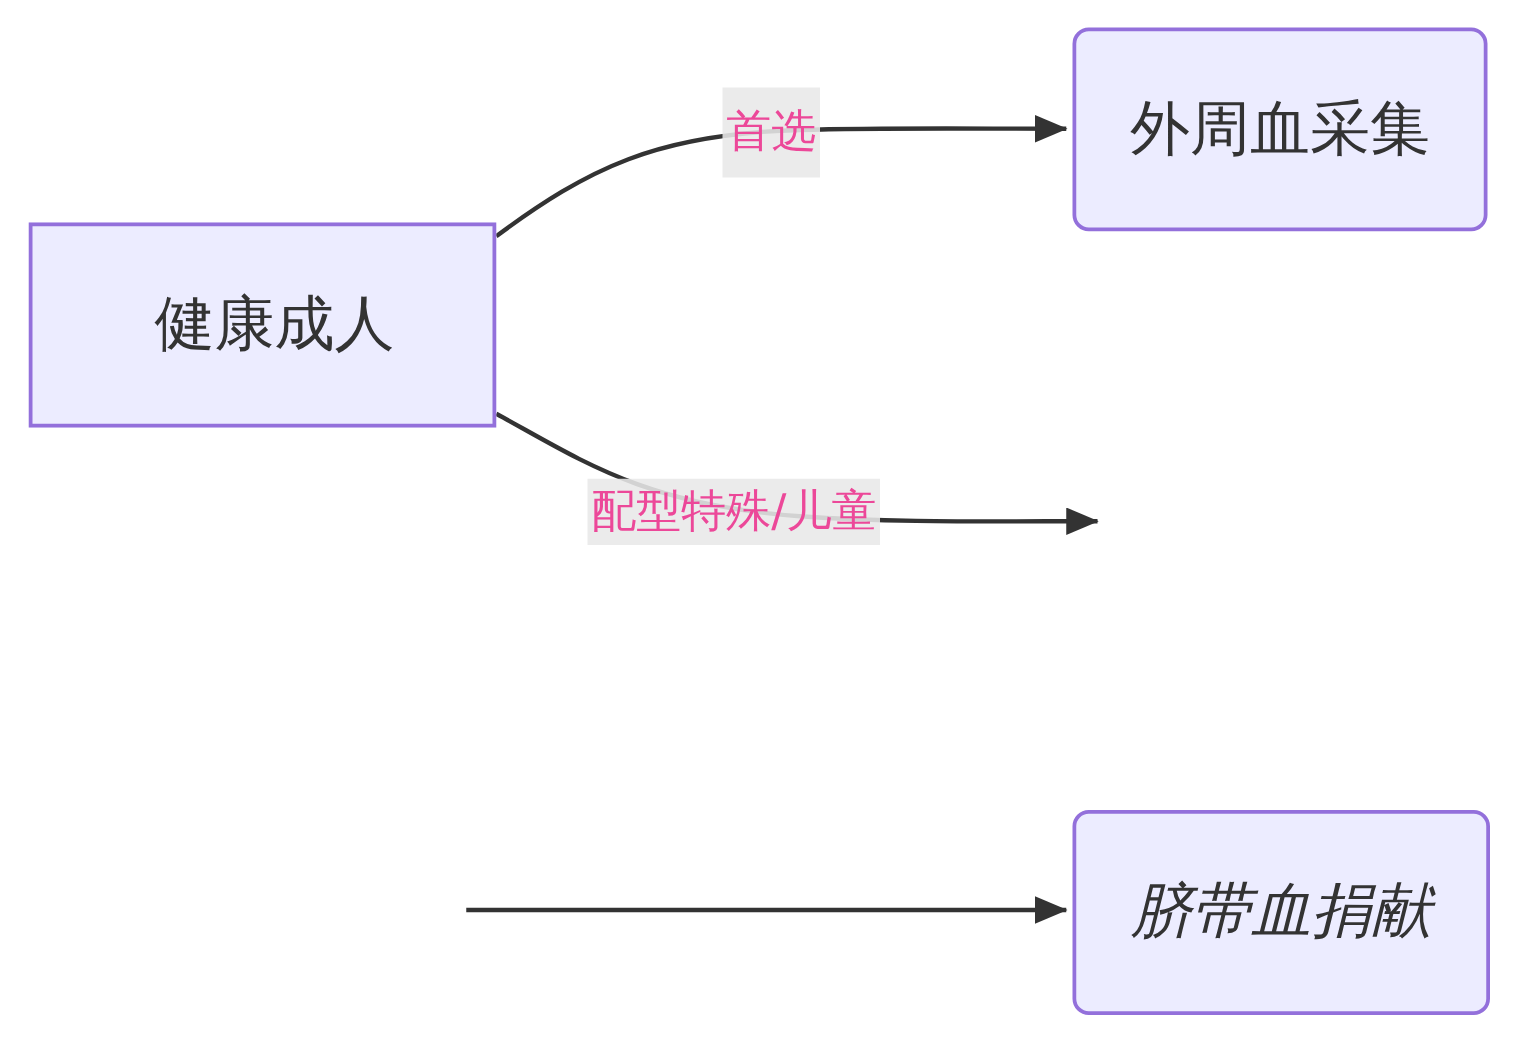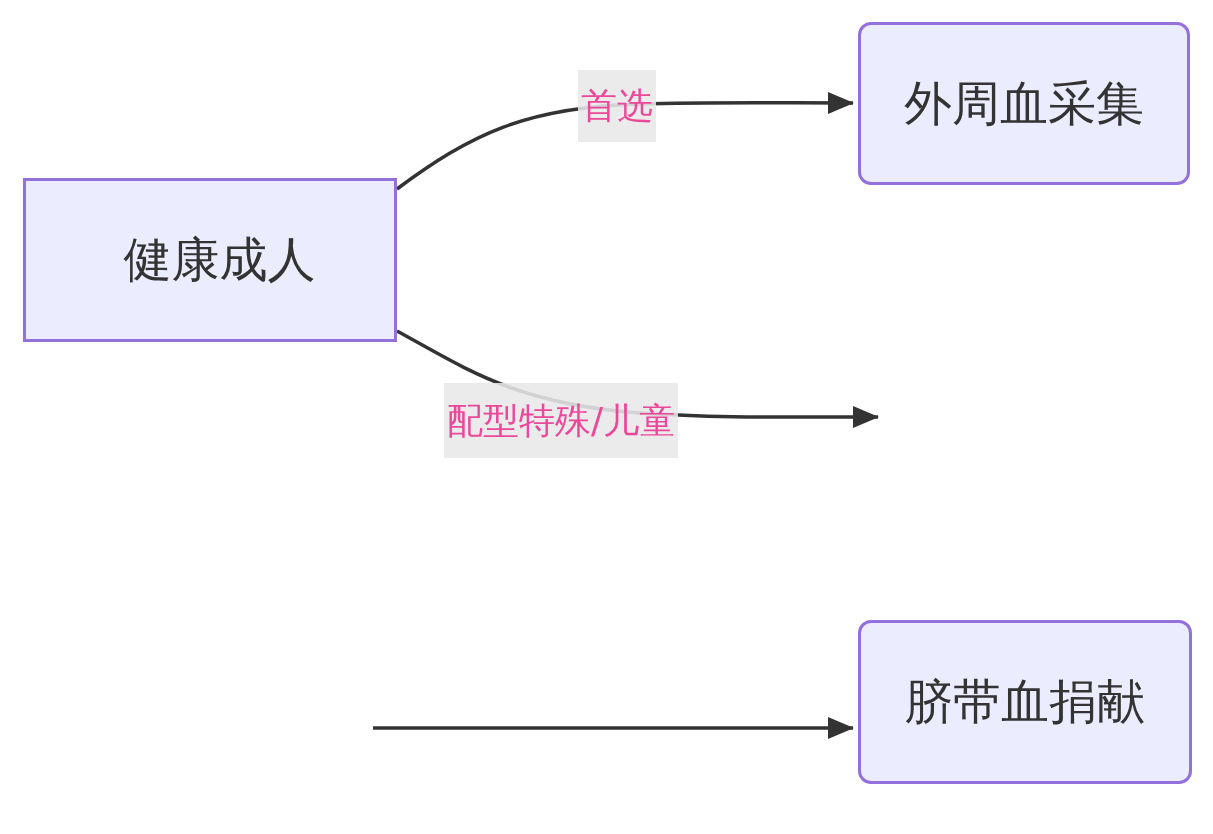--- a/index.html
+++ b/index.html
@@ -75,25 +75,25 @@
   <div class="node" style="left:23px; top:178px; width:374px; height:164px;padding-left:19px;">
     <span>健康成人</span>
   </div>
 
   <div class="node rounded" style="left:858px; top:22px; width:332px; height:163px;">
     <span>外周血采集</span>
   </div>
 
 
 
-  <div class="node rounded" style="left:858px; top:620px; width:334px; height:164px;">
+  <div class="node rounded" style="left:858px; top:648px; width:334px; height:164px;font-style:italic;">
     <span>脐带血捐献</span>
   </div>
 
   <div class="edge-label" style="left:578px; top:70px; height:72px;">
     <span>首选</span>
   </div>
 
-  <div class="edge-label" style="left:444px; top:383px; height:75px;">
+  <div class="edge-label" style="left:470px; top:383px; height:53px;">
     <span>配型特殊/儿童</span>
   </div>
 
 </div>
 
 </body></html>

